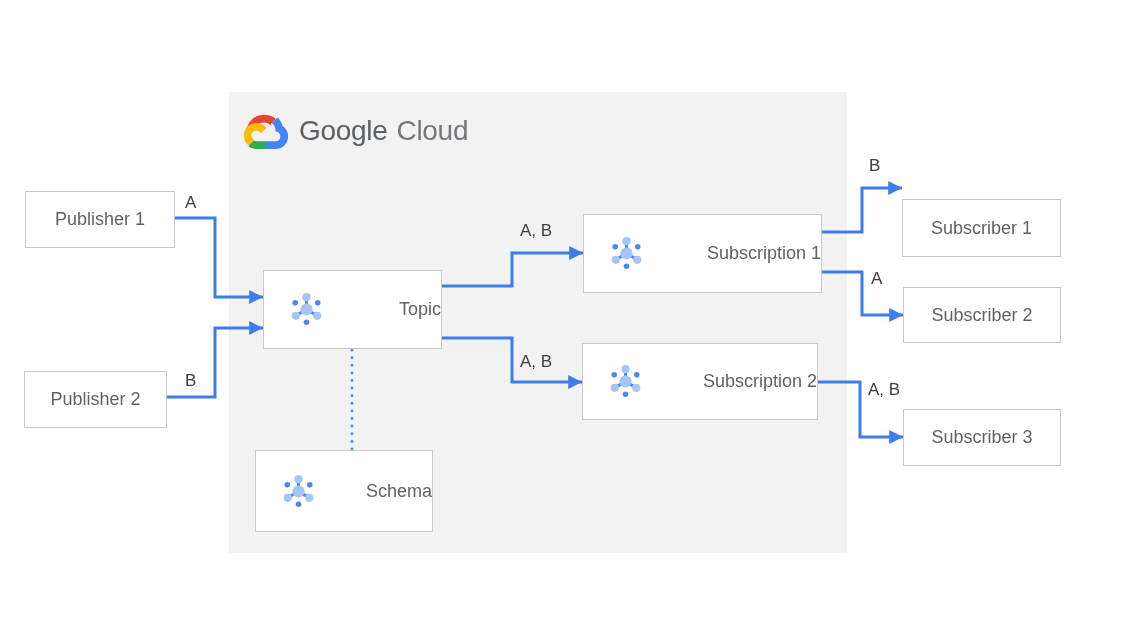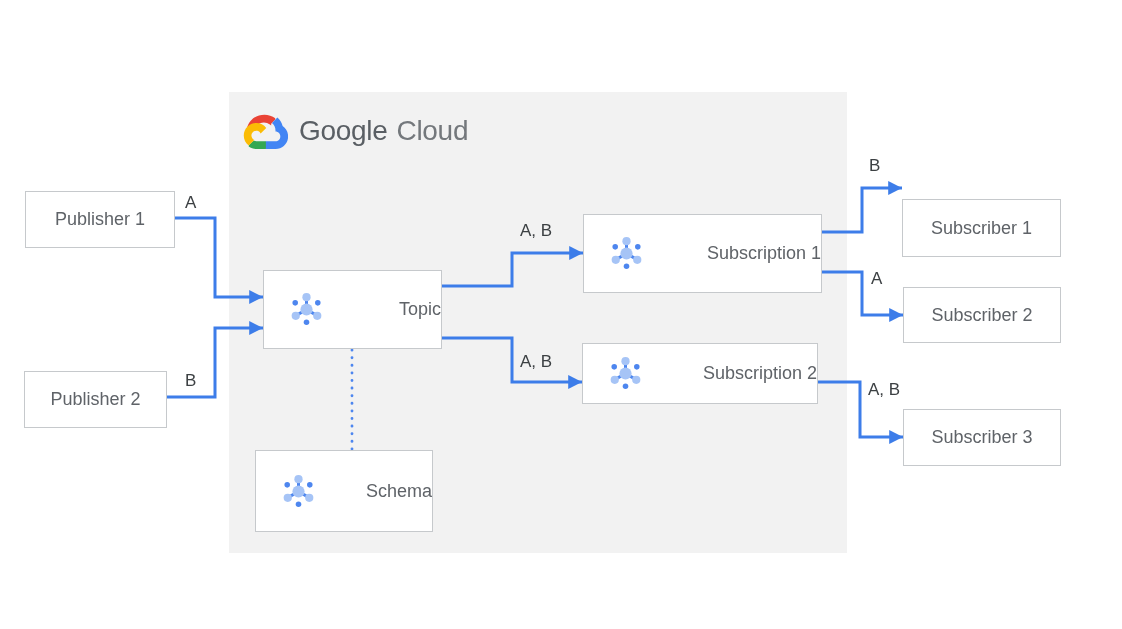--- a/index.html
+++ b/index.html
@@ -162,21 +162,21 @@
     <circle cx="24" cy="24" r="6.8" fill="var(--icon-light)"></circle>
     <circle cx="24" cy="10.2" r="4.6" fill="var(--icon-light)"></circle>
     <circle cx="12" cy="31.1" r="4.6" fill="var(--icon-light)"></circle>
     <circle cx="36" cy="31.1" r="4.6" fill="var(--icon-light)"></circle>
     <circle cx="11.4" cy="16.6" r="3.1" fill="var(--icon-dark)"></circle>
     <circle cx="36.6" cy="16.6" r="3.1" fill="var(--icon-dark)"></circle>
     <circle cx="24" cy="38.3" r="3.1" fill="var(--icon-dark)"></circle>
   </svg>
         <span class="node-label">Subscription 1</span>
       </div>
-      <div class="node has-icon" style="left: 582px; top: 343px; width: 236px; height: 61px;">
+      <div class="node has-icon" style="left: 582px; top: 343px; width: 236px; height: 77px;">
         <svg class="pubsub-icon" viewBox="0 0 48 48" aria-hidden="true">
     <g stroke="var(--icon-dark)" stroke-width="3.4">
       <line x1="24" y1="24" x2="24" y2="11"></line>
       <line x1="24" y1="24" x2="12.6" y2="30.6"></line>
       <line x1="24" y1="24" x2="35.4" y2="30.6"></line>
     </g>
     <circle cx="24" cy="24" r="6.8" fill="var(--icon-light)"></circle>
     <circle cx="24" cy="10.2" r="4.6" fill="var(--icon-light)"></circle>
     <circle cx="12" cy="31.1" r="4.6" fill="var(--icon-light)"></circle>
     <circle cx="36" cy="31.1" r="4.6" fill="var(--icon-light)"></circle>

